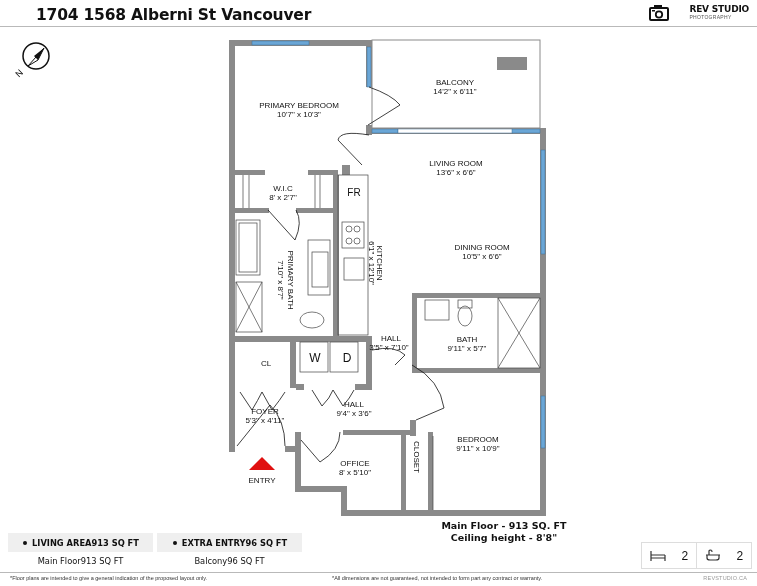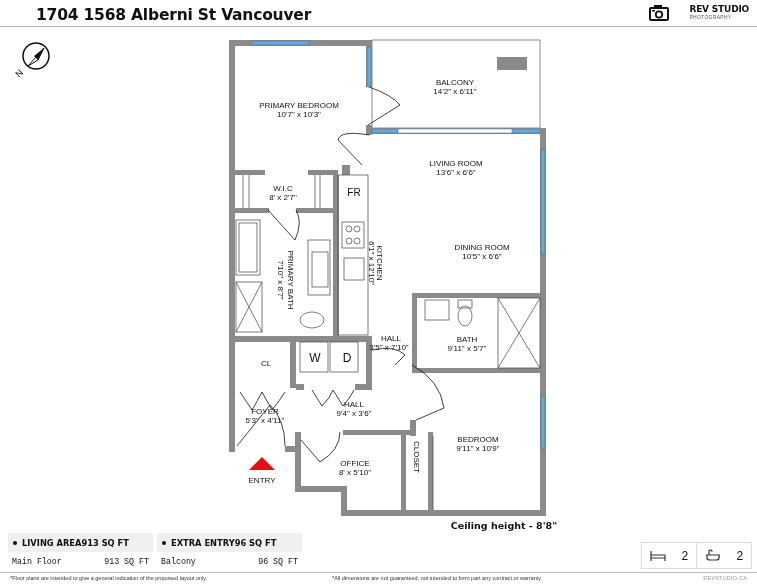--- a/index.html
+++ b/index.html
@@ -15,22 +15,22 @@
   .compass { position: absolute; left: 12px; top: 40px; }
 
   .plan { position: absolute; left: 0; top: 0; }
   .plan text { font-family: "Liberation Sans", sans-serif; fill: #111; }
   .room-name { font-size: 8px; }
   .room-dim { font-size: 8px; }
 
   .floor-caption { position: absolute; left: 424px; top: 520px; width: 160px; text-align: center; font-family: "DejaVu Sans", sans-serif; font-weight: bold; font-size: 9.5px; line-height: 12px; }
 
   .area-table { position: absolute; top: 533px; width: 145px; font-family: "DejaVu Sans", sans-serif; }
-  .area-table .hdr { background: #efefef; height: 19px; display: flex; justify-content: flex-start; align-items: center; padding: 0 4px 0 4px; font-size: 8.3px; font-weight: bold; }
-  .area-table .row { height: 18px; display: flex; justify-content: space-between; align-items: center; padding: 0 4px 0 4px; font-size: 8.3px; font-family: Liberation Mono, monospace; }
+  .area-table .hdr { background: #efefef; height: 19px; display: flex; justify-content: center; align-items: center; padding: 0 4px 0 4px; font-size: 8.3px; font-weight: bold; }
+  .area-table .row { height: 18px; display: flex; justify-content: center; align-items: center; padding: 0 4px 0 4px; font-size: 8.3px; }
   .area-table .dot { display: inline-block; width: 4px; height: 4px; border-radius: 50%; background: #111; margin: 0 5px 1px 1px; }
   .area-living { left: 8px; }
   .area-extra { left: 157px; }
 
   .counts { position: absolute; left: 641px; top: 542px; width: 111px; height: 27px; border: 1px solid #ddd; display: flex; }
   .counts .cell { flex: 1; display: flex; align-items: center; justify-content: space-around; font-size: 12px; }
   .counts .cell + .cell { border-left: 1px solid #ddd; }
 
   .bottom-rule { position: absolute; left: 0; right: 0; top: 572px; height: 1px; background: #b9b9b9; }
   .disc { position: absolute; top: 575px; font-size: 5.5px; color: #333; }
@@ -216,20 +216,21 @@
     <text class="room-name" x="0" y="0" transform="translate(414,457) rotate(90)">CLOSET</text>
     <text class="room-name" x="478" y="442">BEDROOM</text>
     <text class="room-dim" x="478" y="451">9'11" x 10'9"</text>
   </g>
 
   <polygon points="249,470 262,457 275,470" fill="#e01010"></polygon>
   <text x="262" y="483" font-size="8" text-anchor="middle">ENTRY</text>
 </svg>
 
 <div class="floor-caption">
+  <div>Main Floor - 913 SQ. FT</div>
   <div>Ceiling height - 8'8"</div>
 </div>
 
 <div class="area-table area-living">
   <div class="hdr">
     <span><span class="dot"></span><span>LIVING AREA</span></span>
     <span>913 SQ FT</span>
   </div>
   <div class="row">
     <span>Main Floor</span>

